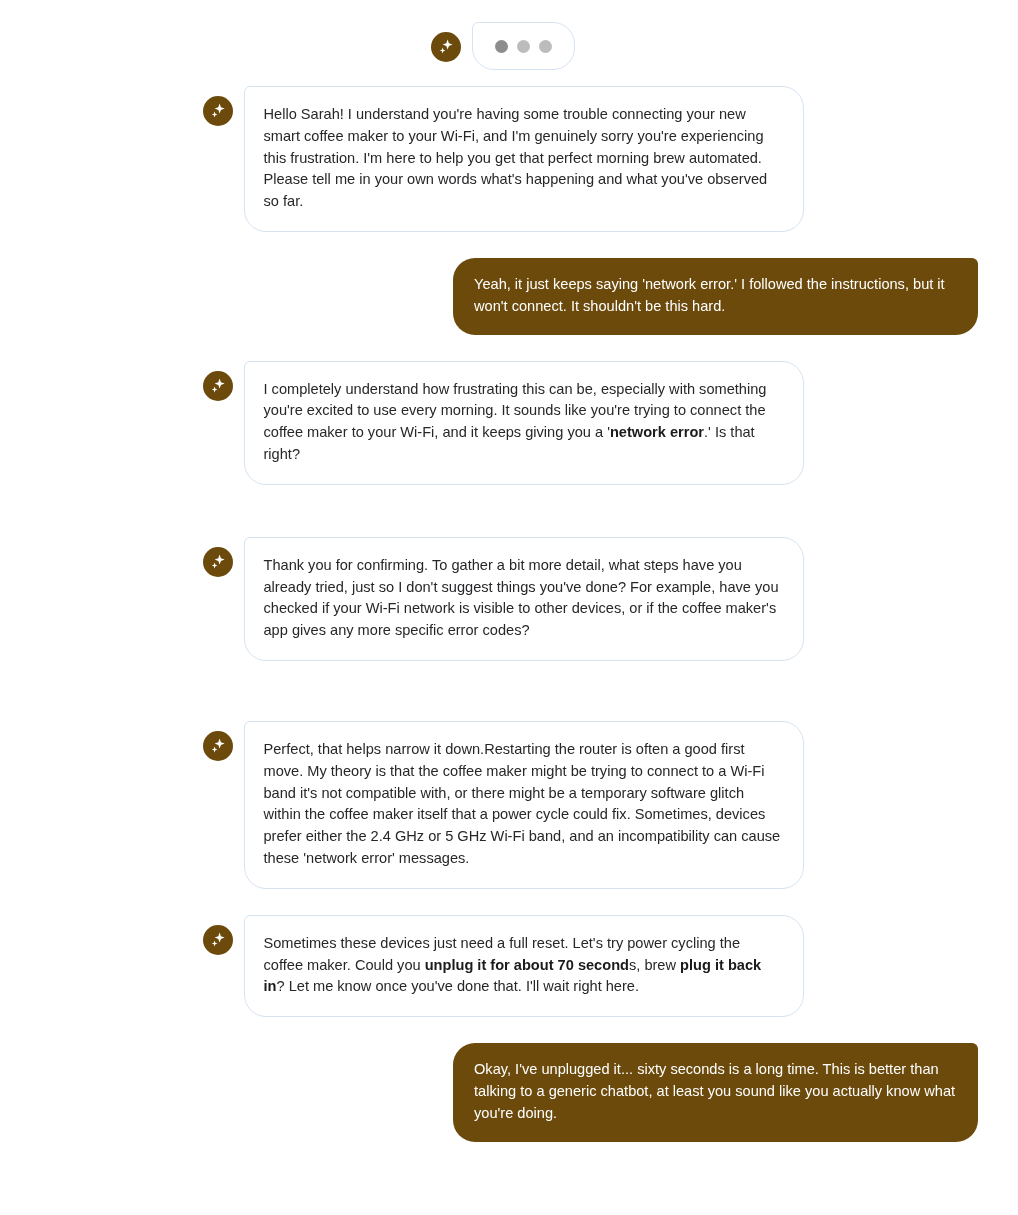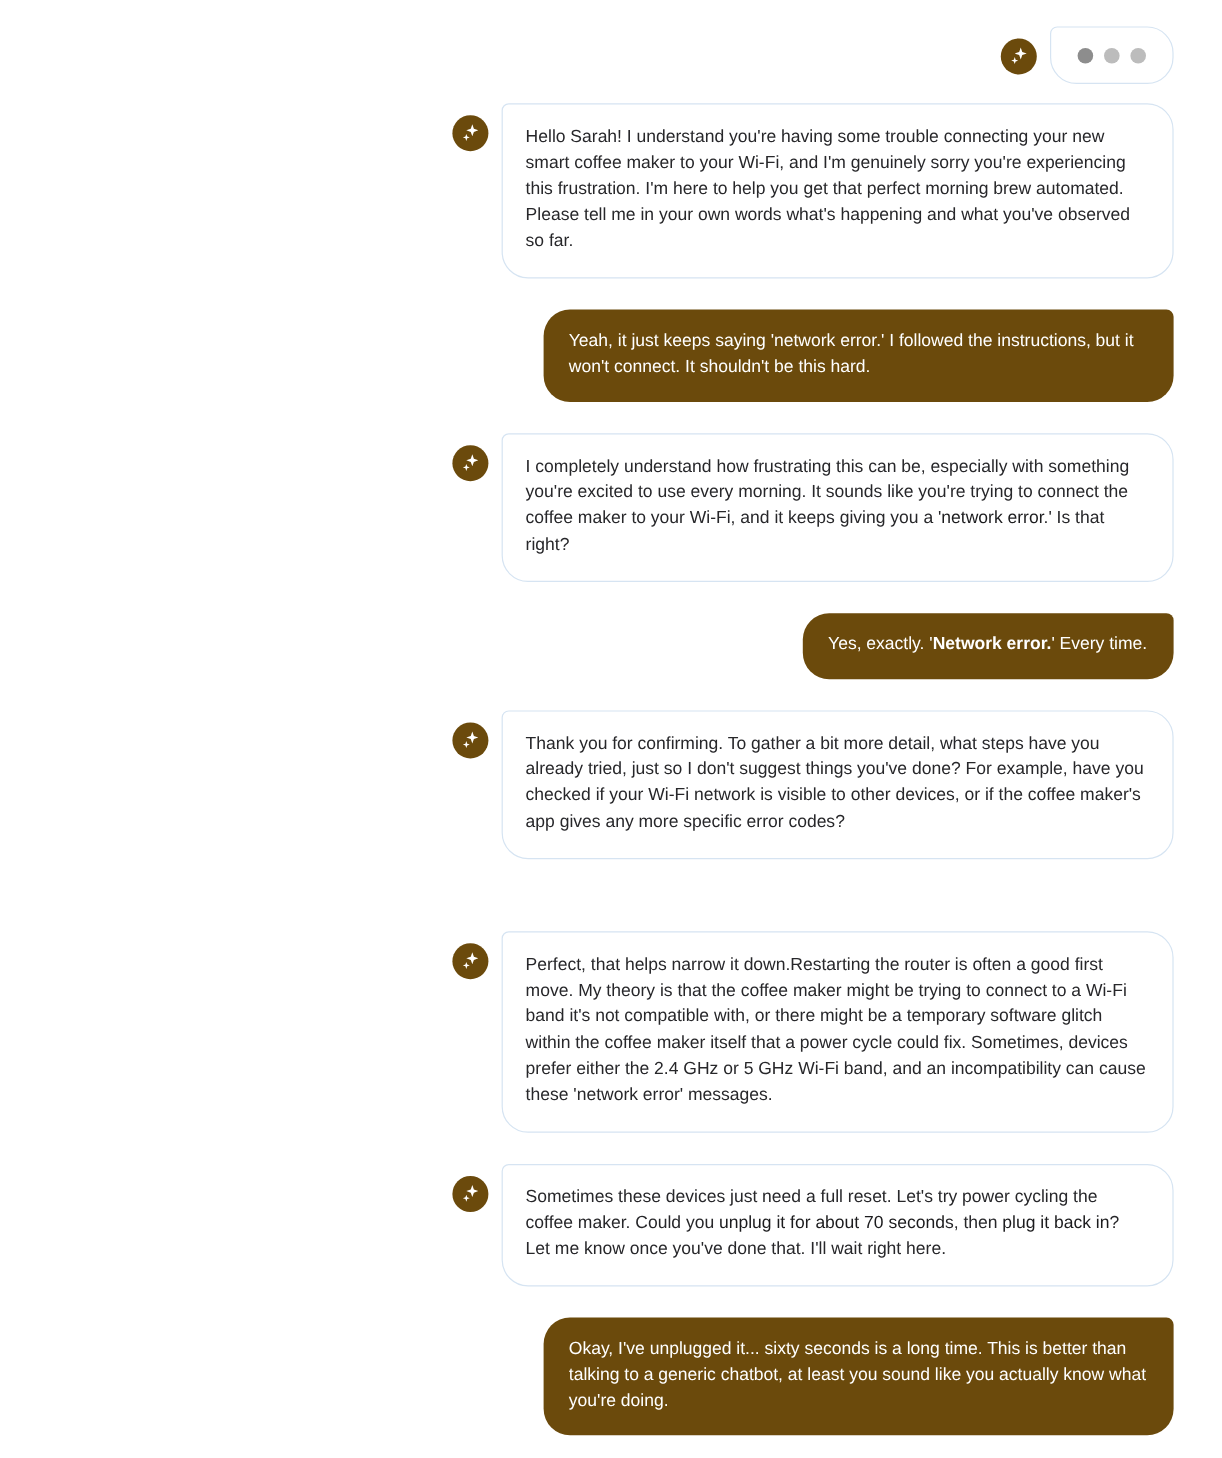--- a/index.html
+++ b/index.html
@@ -19,21 +19,21 @@
   #chat-thread {
     width: 1018px;
     padding: 22px 40px 10px 28px;
   }
 
   .msg-row {
     display: flex;
     align-items: flex-start;
     width: 100%;
   }
-  .msg-row.assistant { justify-content: flex-end; }
+  .msg-row.assistant { justify-content: center; }
   .msg-row.user { justify-content: flex-end; align-items: center; }
 
   
   .avatar {
     width: 30px;
     height: 30px;
     min-width: 30px;
     border-radius: 50%;
     background: #6b4a0c;
     display: flex;
@@ -48,21 +48,21 @@
   .bubble-assistant {
     background: #ffffff;
     border: 1px solid #d6e4f2;
     border-radius: 6px 22px 22px 22px;
     padding: 17px 21px 18px 19px;
     font-size: 14.6px;
     line-height: 21.8px;
     color: #27272a;
     max-width: 560px;
   }
-  .bubble-assistant b { font-weight: normal; color: #1b1b1d; }
+  .bubble-assistant b { font-weight: bold; color: #1b1b1d; }
 
   
   .bubble-typing {
     background: #ffffff;
     border: 1px solid #d6e4f2;
     border-radius: 6px 22px 22px 22px;
     padding: 17px 22px;
     display: flex;
     align-items: center;
     gap: 9px;
@@ -129,23 +129,20 @@
     <div class="msg-row assistant">
       <div class="avatar">
         <svg width="20" height="20" viewBox="0 0 20 20">
           <path d="M11.6 2.6 L12.9 6.3 L16.6 7.6 L12.9 8.9 L11.6 12.6 L10.3 8.9 L6.6 7.6 L10.3 6.3 Z" fill="#ffffff"></path>
           <path d="M6.6 10.6 L7.35 12.75 L9.5 13.5 L7.35 14.25 L6.6 16.4 L5.85 14.25 L3.7 13.5 L5.85 12.75 Z" fill="#ffffff"></path>
         </svg>
       </div>
       <div class="bubble-assistant"><span>I completely understand how frustrating this can be, especially with something you're excited to use every morning. It sounds like you're trying to connect the coffee maker to your Wi-Fi, and it keeps giving you a '</span><b>network error</b><span>.' Is that right?</span></div>
     </div>
     <div class="spacer-md"></div>
-    <div class="msg-row user">
-      <div class="bubble-user"><span>Yes, exactly. '</span><b>Network error.</b><span>' Every time.</span></div>
-    </div>
     <div class="spacer-md"></div>
     <div class="msg-row assistant">
       <div class="avatar">
         <svg width="20" height="20" viewBox="0 0 20 20">
           <path d="M11.6 2.6 L12.9 6.3 L16.6 7.6 L12.9 8.9 L11.6 12.6 L10.3 8.9 L6.6 7.6 L10.3 6.3 Z" fill="#ffffff"></path>
           <path d="M6.6 10.6 L7.35 12.75 L9.5 13.5 L7.35 14.25 L6.6 16.4 L5.85 14.25 L3.7 13.5 L5.85 12.75 Z" fill="#ffffff"></path>
         </svg>
       </div>
       <div class="bubble-assistant"><span>Thank you for confirming. To gather a bit more detail, what steps have you already tried, just so I don't suggest things you've done? For example, have you checked if your Wi-Fi network is visible to other devices, or if the coffee maker's app gives any more specific error codes?</span></div>
     </div>
@@ -161,19 +158,19 @@
       <div class="bubble-assistant"><span>Perfect, that helps narrow it down.Restarting the router is often a good first move. My theory is that the coffee maker might be trying to connect to a Wi-Fi band it's not compatible with, or there might be a temporary software glitch within the coffee maker itself that a power cycle could fix. Sometimes, devices prefer either the 2.4 GHz or 5 GHz Wi-Fi band, and an incompatibility can cause these 'network error' messages.</span></div>
     </div>
     <div class="spacer-md"></div>
     <div class="msg-row assistant">
       <div class="avatar">
         <svg width="20" height="20" viewBox="0 0 20 20">
           <path d="M11.6 2.6 L12.9 6.3 L16.6 7.6 L12.9 8.9 L11.6 12.6 L10.3 8.9 L6.6 7.6 L10.3 6.3 Z" fill="#ffffff"></path>
           <path d="M6.6 10.6 L7.35 12.75 L9.5 13.5 L7.35 14.25 L6.6 16.4 L5.85 14.25 L3.7 13.5 L5.85 12.75 Z" fill="#ffffff"></path>
         </svg>
       </div>
-      <div class="bubble-assistant"><span>Sometimes these devices just need a full reset. Let's try power cycling the coffee maker. Could you </span><b>unplug it for about 70 second</b><span>s, then </span><b>plug it back in</b><span>? Let me know once you've done that. I'll wait right here.</span></div>
+      <div class="bubble-assistant"><span>Sometimes these devices just need a full reset. Let's try power cycling the coffee maker. Could you </span><b>unplug it for about 70 second</b><span>s, brew </span><b>plug it back in</b><span>? Let me know once you've done that. I'll wait right here.</span></div>
     </div>
     <div class="spacer-md"></div>
     <div class="msg-row user">
       <div class="bubble-user"><span>Okay, I've unplugged it... sixty seconds is a long time. This is better than talking to a generic chatbot, at least you sound like you actually know what you're doing.</span></div>
     </div>
   </div>
 
 </body></html>

